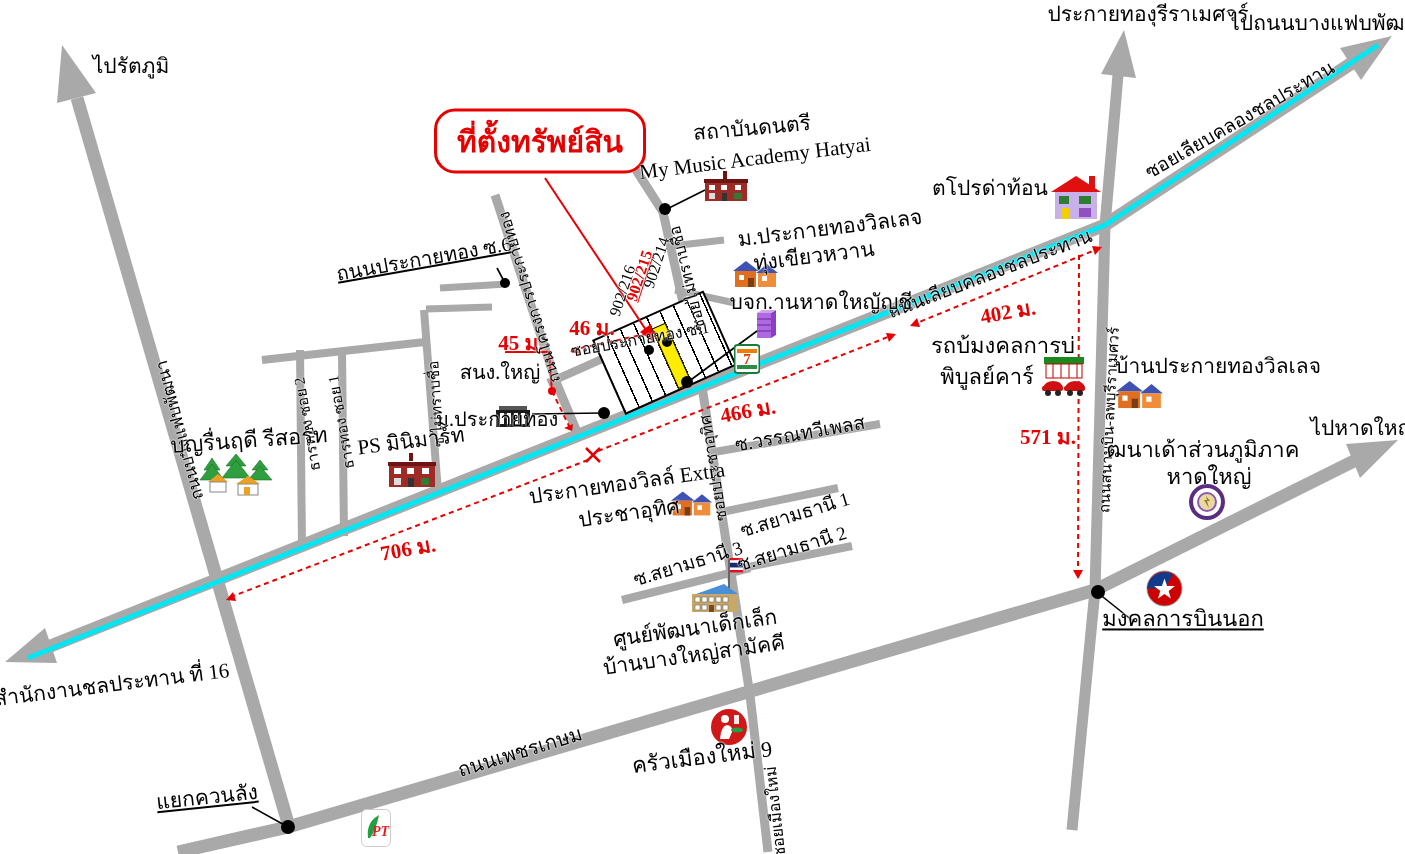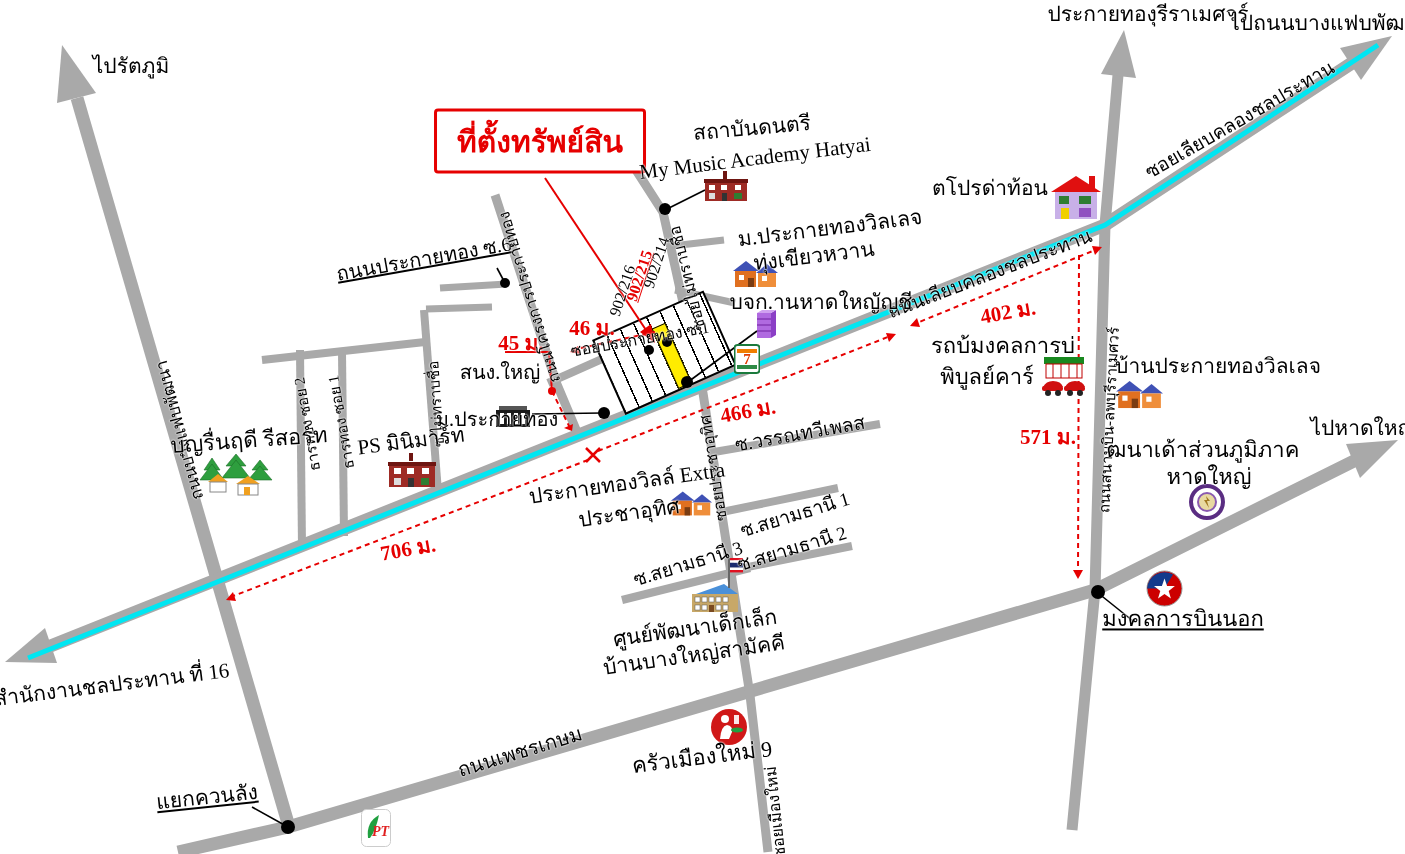--- a/index.html
+++ b/index.html
@@ -7,21 +7,21 @@
        font-family:"Liberation Serif", serif;color:#000;}
   .layer{position:absolute;left:0;top:0;}
   .lbl{position:absolute;white-space:nowrap;font-size:20px;line-height:1.05;
        transform:translate(-50%,-50%) rotate(var(--r,0deg));
        text-shadow:0 0 2px #fff,0 0 2px #fff;}
   .fs15{font-size:15px}.fs16{font-size:16px}.fs17{font-size:17px}.fs19{font-size:19px}
   .fs20{font-size:20px}.fs21{font-size:21px}.fs22{font-size:22px}
   .red{color:#e60000;font-weight:bold;}
   .ul{text-decoration:underline;}
   .prop-box{position:absolute;left:540px;top:141px;transform:translate(-50%,-50%);
-       border:3px solid #e60000;border-radius:4px;background:#fff;padding:6px 20px;}
+       border:3px solid #e60000;border-radius:21px;background:#fff;padding:6px 20px;}
   .prop-box span{color:#e60000;font-weight:bold;font-size:30px;white-space:nowrap;}
   .subdiv{position:absolute;left:592px;top:340px;width:118px;height:78px;
        border:2px solid #000;background:repeating-linear-gradient(90deg,#fff 0 13px,#000 13px 14.5px);
        transform:rotate(-24deg);transform-origin:top left;}
   .plot-highlight{position:absolute;left:57px;top:12px;width:13px;height:64px;
        background:#ffec00;border:1.5px solid #000;}
   .icon{position:absolute;}
   .icon svg{display:block;width:100%;height:100%;}
 </style>
 </head>

